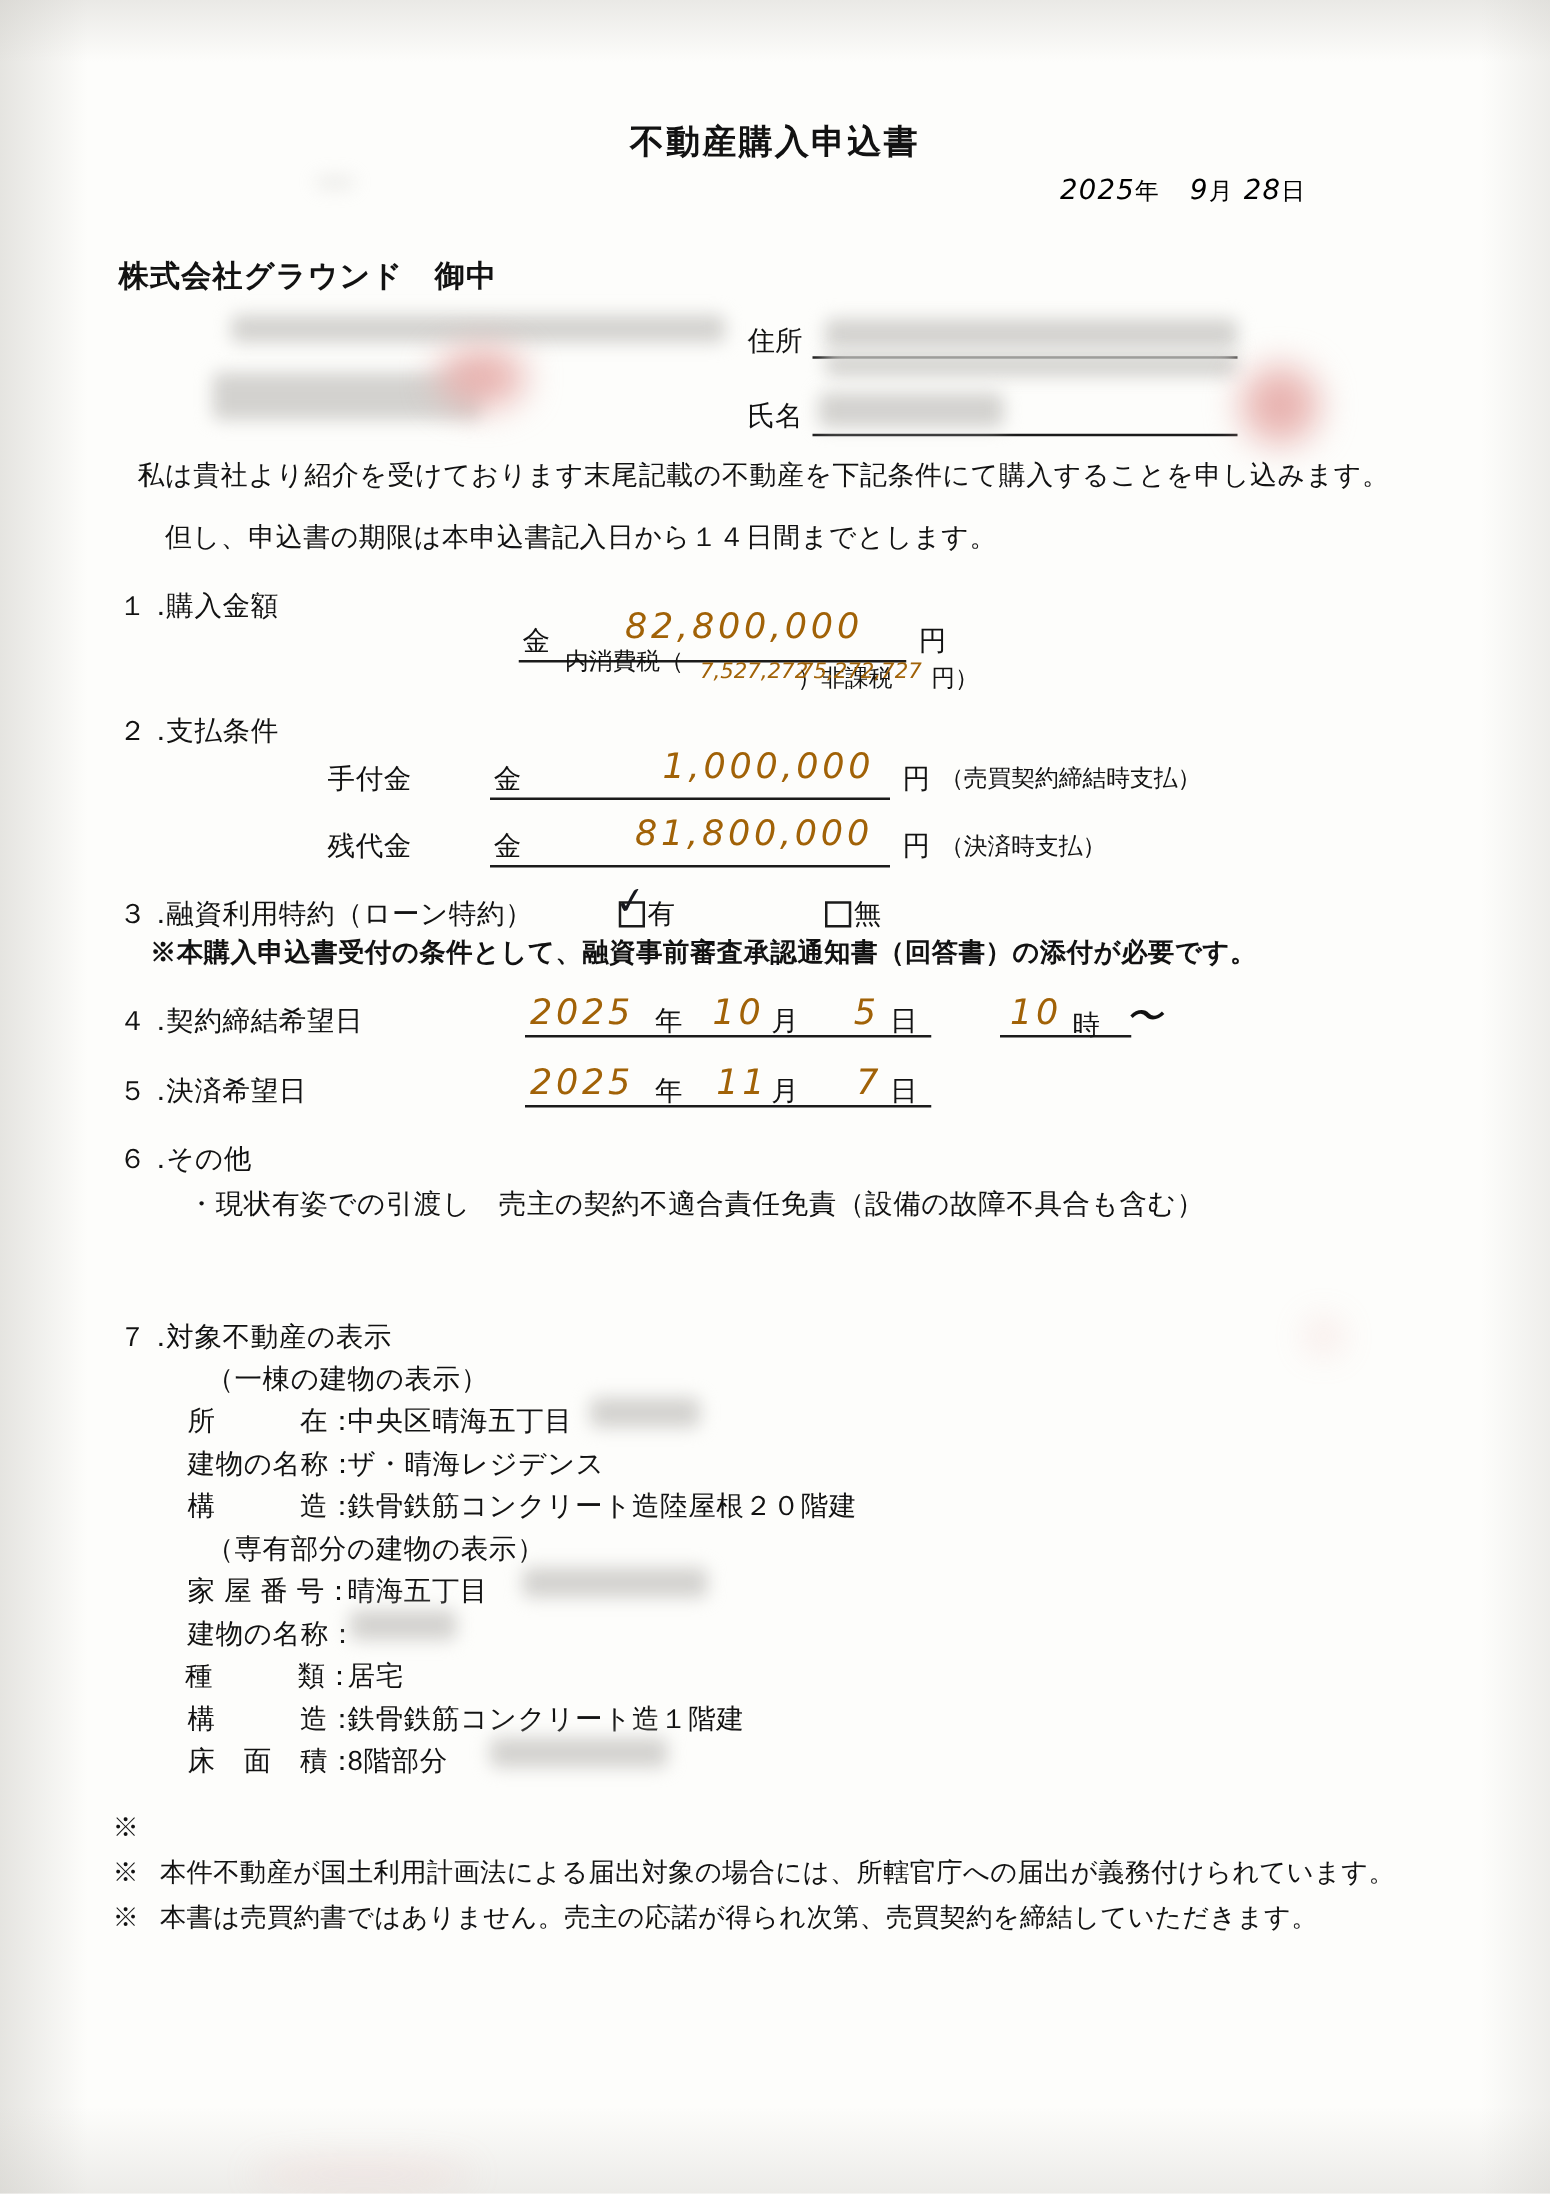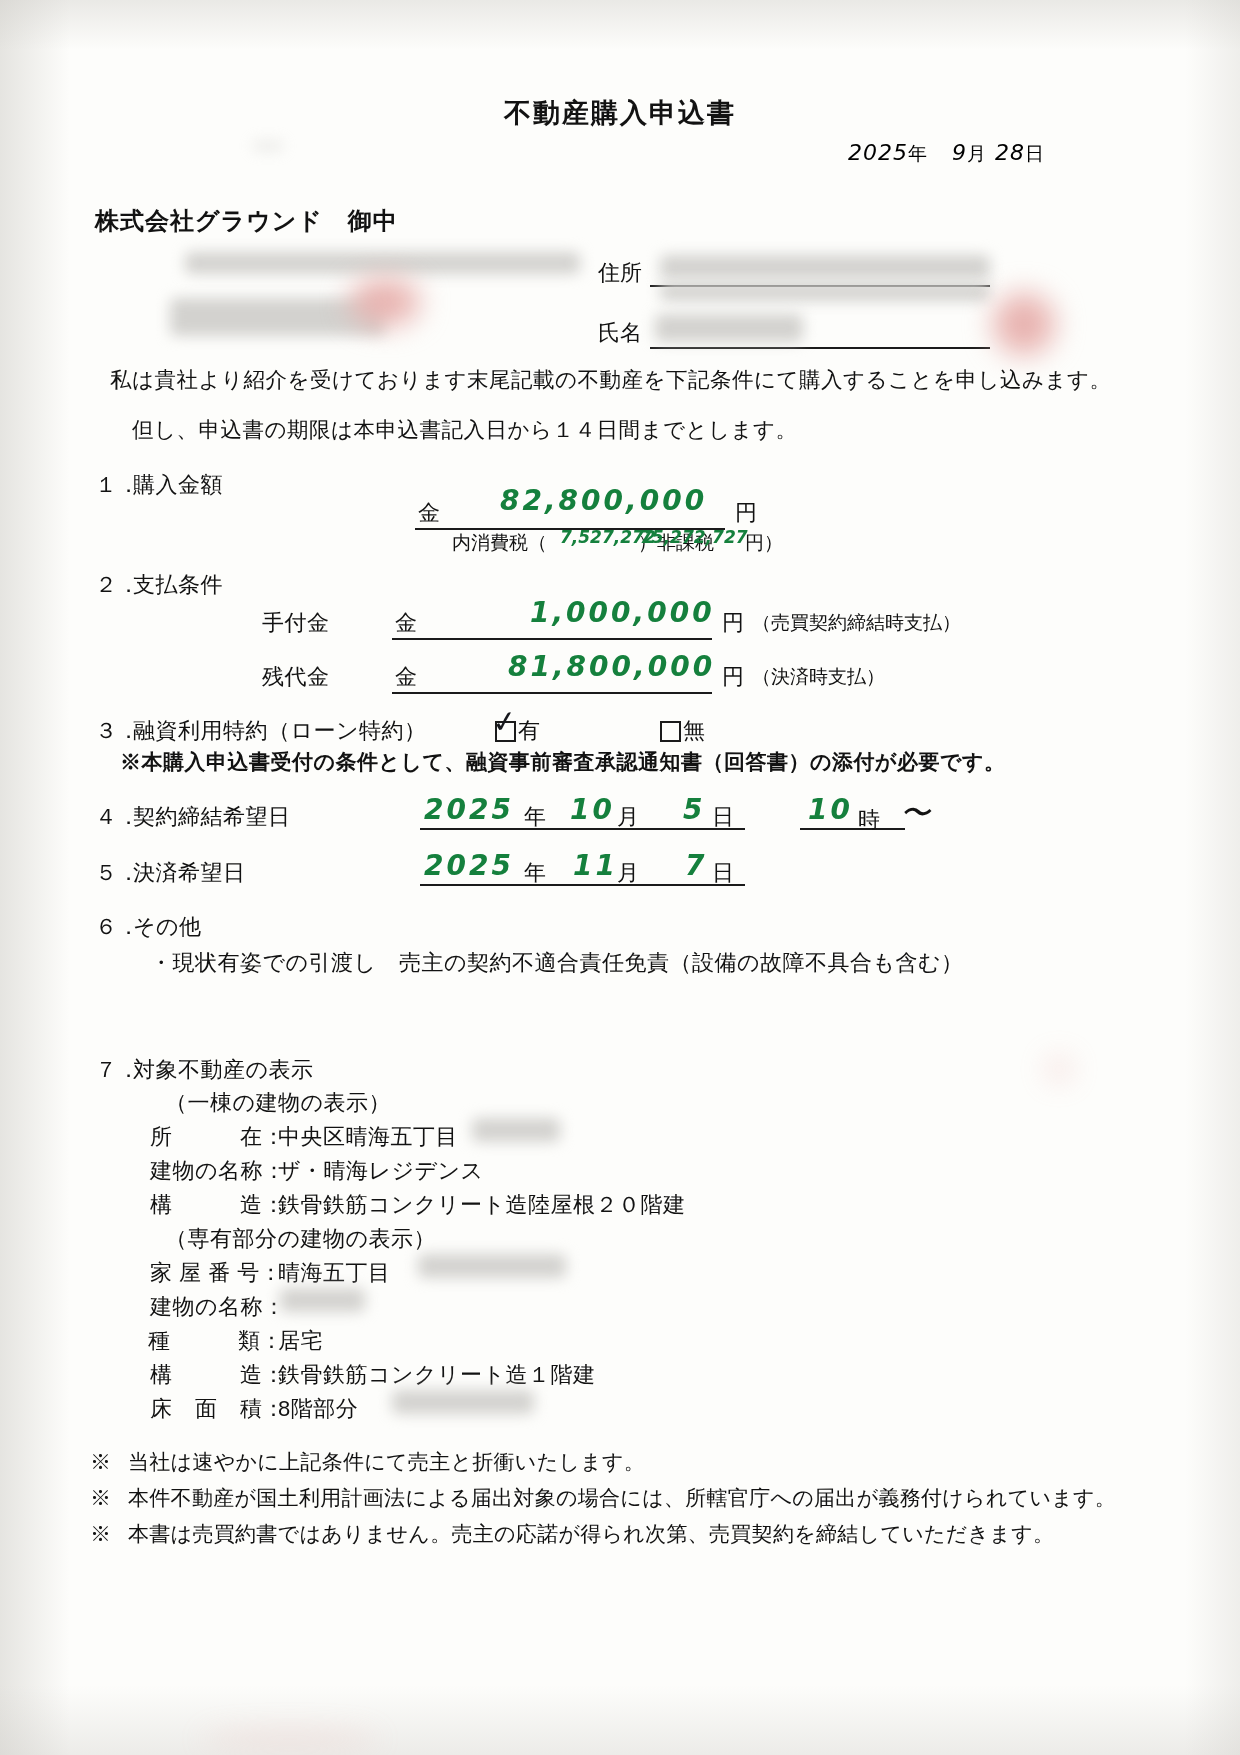--- a/index.html
+++ b/index.html
@@ -142,22 +142,21 @@
     font-size: 19px;
     font-family: "Liberation Sans", sans-serif;
   }
 
   .handval {
     position: absolute;
     font-family: "DejaVu Sans", sans-serif;
     font-style: italic;
     font-size: 28px;
     letter-spacing: 3px;
-    color: #15803d;
-    font-weight: bold;
+    color: #a16207;
   }
   .handval.sm {
     font-size: 17px;
     letter-spacing: 0px;
   }
 
   .cbox {
     position: absolute;
     width: 17px;
     height: 17px;
@@ -230,21 +229,21 @@
   <div class="para" style="left:110px; top:362px;">私は貴社より紹介を受けております末尾記載の不動産を下記条件にて購入することを申し込みます。</div>
   <div class="para" style="left:132px; top:412px;">但し、申込書の期限は本申込書記入日から１４日間までとします。</div>
 
   <div class="item" style="left:95px; top:470px;">１．</div>
   <div class="item" style="left:133px; top:470px;">購入金額</div>
   <div class="kin" style="left:418px; top:498px;">金</div>
   <div class="rule" style="left:415px; top:528px; width:310px;"></div>
   <div class="handval" style="left:500px; top:484px;">82,800,000</div>
   <div class="yen" style="left:735px; top:498px;">円</div>
 
-  <div class="note-small" style="left:452px; top:530px;font-family:Liberation Mono, monospace;">内消費税（</div>
+  <div class="note-small" style="left:452px; top:516px;font-family:Liberation Mono, monospace;">内消費税（</div>
   <div class="handval sm" style="left:560px; top:527px;">7,527,272</div>
   <div class="note-small" style="left:638px; top:530px;">）非課税</div>
   <div class="handval sm" style="left:640px; top:527px;">75,272,727</div>
   <div class="note-small" style="left:745px; top:530px;">円）</div>
 
   <div class="item" style="left:95px; top:570px;">２．</div>
   <div class="item" style="left:133px; top:570px;">支払条件</div>
 
   <div class="item" style="left:262px; top:608px;">手付金</div>
   <div class="kin" style="left:395px; top:608px;">金</div>
@@ -327,21 +326,20 @@
   <div class="prop-line" style="left:278px; top:1326px;">居宅</div>
 
   <div class="prop-line" style="left:150px; top:1360px;">構　　　造：</div>
   <div class="prop-line" style="left:278px; top:1360px;">鉄骨鉄筋コンクリート造１階建</div>
 
   <div class="prop-line" style="left:150px; top:1394px;">床　面　積：</div>
   <div class="prop-line" style="left:278px; top:1394px;">8階部分</div>
   <div class="blob" style="left:392px; top:1390px; width:142px; height:24px;"></div>
 
   <div class="footnote" style="left:90px; top:1448px;">※</div>
-  <div class="footnote" style="left:128px; top:1448px;">当社は速やかに上記条件にて売主と折衝いたします。</div>
 
   <div class="footnote" style="left:90px; top:1484px;">※</div>
   <div class="footnote" style="left:128px; top:1484px;">本件不動産が国土利用計画法による届出対象の場合には、所轄官庁への届出が義務付けられています。</div>
 
   <div class="footnote" style="left:90px; top:1520px;">※</div>
   <div class="footnote" style="left:128px; top:1520px;">本書は売買約書ではありません。売主の応諾が得られ次第、売買契約を締結していただきます。</div>
 
   <div class="blob" style="left:252px; top:140px; width:32px; height:12px; opacity:0.35;"></div>
   <div class="blob pink" style="left:1045px; top:1055px; width:28px; height:28px; opacity:0.3;"></div>
   <div class="blob pink" style="left:200px; top:1730px; width:180px; height:18px; opacity:0.25;"></div>

